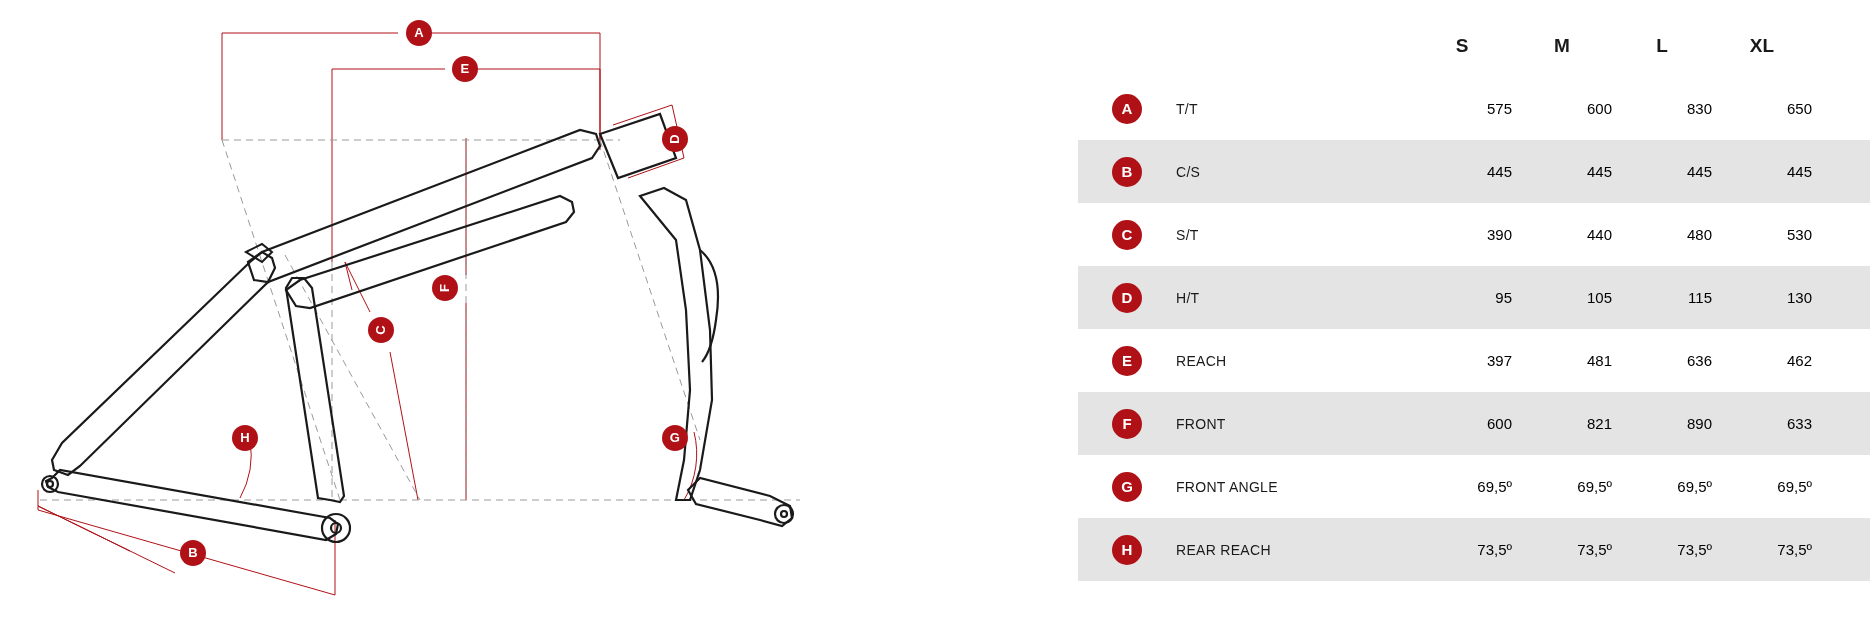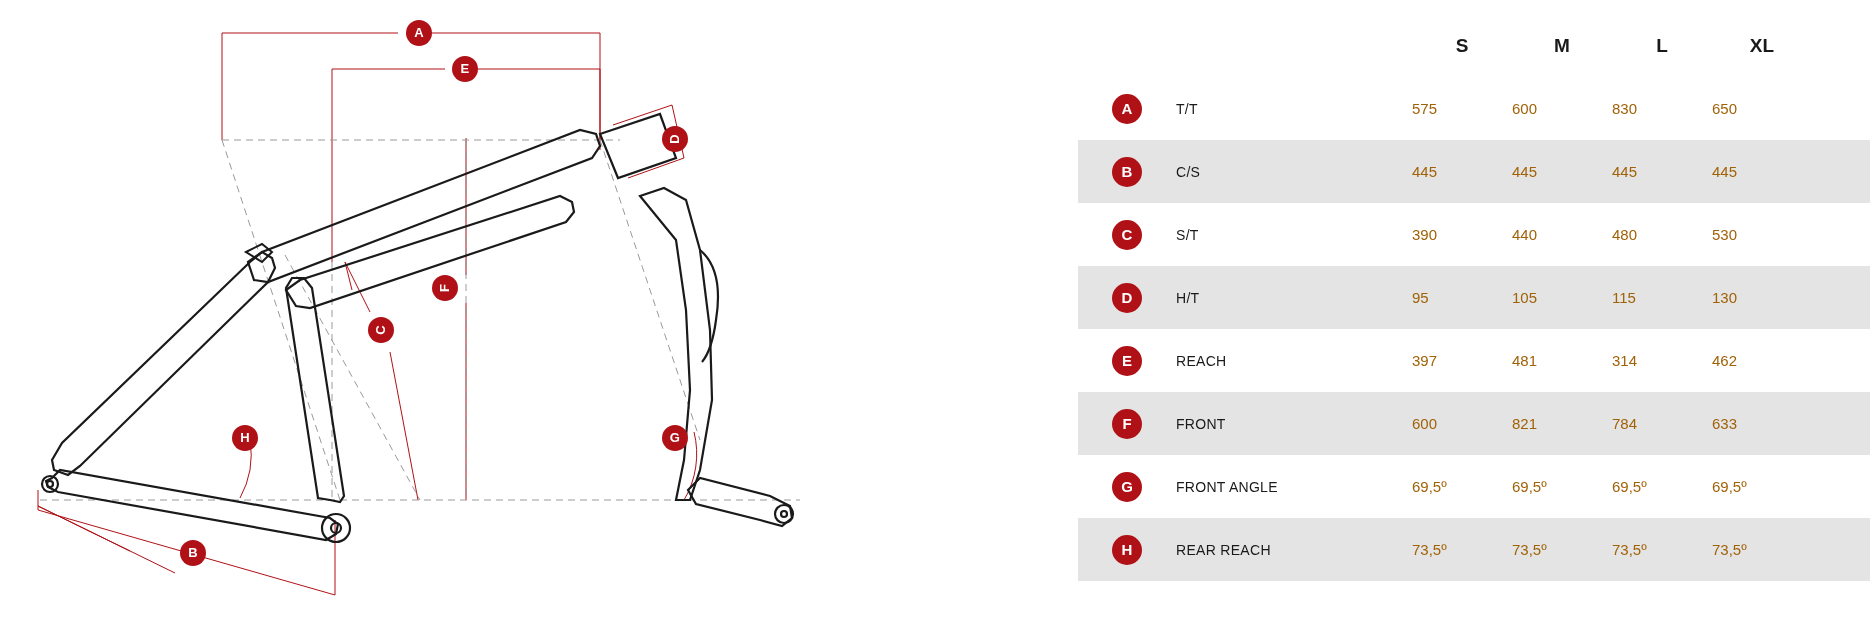--- a/index.html
+++ b/index.html
@@ -97,22 +97,22 @@
     text-align: center;
   }
   td.label-cell {
     font-size: 14px;
     font-weight: normal;
     color: #1a1a1a;
     letter-spacing: 0.3px;
   }
   td.value-cell {
     font-size: 15px;
-    color: #a16207;
-    text-align: left;
+    color: #000000;
+    text-align: right;
   }
 </style>
 </head>
 <body>
 
 <div class="page">
 
   <div class="diagram-pane">
     <svg width="1070" height="632" viewBox="0 0 1070 632">
 
@@ -269,30 +269,30 @@
           <td class="value-cell">105</td>
           <td class="value-cell">115</td>
           <td class="value-cell">130</td>
           <td></td>
         </tr>
         <tr>
           <td class="badge-cell"><span class="badge">E</span></td>
           <td class="label-cell">REACH</td>
           <td class="value-cell">397</td>
           <td class="value-cell">481</td>
-          <td class="value-cell">314</td>
+          <td class="value-cell">636</td>
           <td class="value-cell">462</td>
           <td></td>
         </tr>
         <tr class="alt">
           <td class="badge-cell"><span class="badge">F</span></td>
           <td class="label-cell">FRONT</td>
           <td class="value-cell">600</td>
           <td class="value-cell">821</td>
-          <td class="value-cell">784</td>
+          <td class="value-cell">890</td>
           <td class="value-cell">633</td>
           <td></td>
         </tr>
         <tr>
           <td class="badge-cell"><span class="badge">G</span></td>
           <td class="label-cell">FRONT ANGLE</td>
           <td class="value-cell">69,5º</td>
           <td class="value-cell">69,5º</td>
           <td class="value-cell">69,5º</td>
           <td class="value-cell">69,5º</td>

